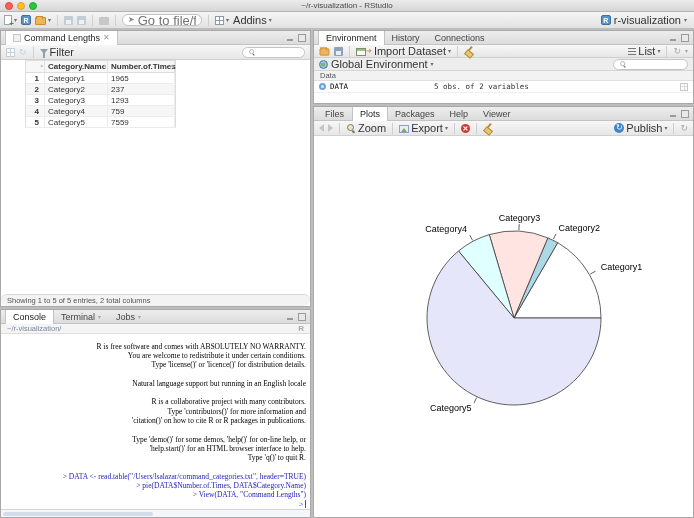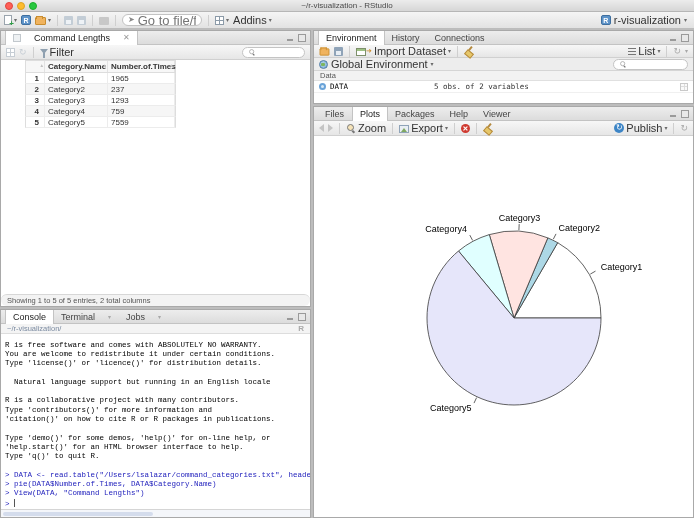--- a/index.html
+++ b/index.html
@@ -29,21 +29,21 @@
     background:#fff; border:1px solid #c3c3c3; border-radius:7px; padding:0 5px; }
   .goto-box input { border:none; outline:none; width:100%; font-size:13px; color:#444;
     font-family:"Liberation Sans",sans-serif; background:transparent; }
   .spacer { flex:1; }
   .proj-chip { display:flex; align-items:center; gap:3px; padding-right:3px; }
 
   
   .pane { position:absolute; background:#fff; border:1px solid #a9a9a9; }
   .tabstrip { height:14px; background:linear-gradient(#ededed,#dcdcdc);
     border-bottom:1px solid #c3c3c3; display:flex; align-items:stretch; position:relative; }
-  .tab { display:flex; align-items:center; gap:13px; padding:0 7px; font-size:9px;
+  .tab { display:flex; align-items:center; gap:3px; padding:0 7px; font-size:9px;
     color:#444; border-right:1px solid transparent; }
   .tab.active { background:#fff; border-left:1px solid #c3c3c3; border-right:1px solid #c3c3c3;
     margin-bottom:-1px; color:#222; }
   .tab.first { margin-left:4px; }
   .winbtns { position:absolute; right:4px; top:0; height:14px; display:flex;
     align-items:center; gap:4px; }
   .minbtn { width:8px; height:8px; position:relative; }
   .minbtn::after { content:""; position:absolute; left:1px; right:1px; bottom:1px;
     height:2px; background:#9a9a9a; }
   .maxbtn { width:8px; height:8px; border:1px solid #9a9a9a; background:#e8e8e8; }
@@ -73,22 +73,22 @@
     line-height:11px; padding-left:6px;border-radius:6px; }
 
   
   #console-pane { left:0; top:309px; width:311px; height:209px; }
   .cwd-row { height:10px; background:#f4f4f4; border-bottom:1px solid #ddd;
     display:flex; align-items:center; padding:0 6px; }
   .cwd { font-size:7.5px; color:#7a8aa0; }
   .console-body { position:absolute; left:0; right:0; top:25px; bottom:8px;
     padding:0 4px; overflow:hidden; display:flex; flex-direction:column;
     justify-content:flex-end; }
-  .console-line { font-family:Liberation Mono, monospace; font-size:7.5px;
-    line-height:9.3px; color:#000; white-space:pre; }
+  .console-line { font-family:Liberation Serif, serif; font-size:7.5px;
+    line-height:9.3px; color:#000; white-space:pre;text-align:right; }
   .console-input { color:#2323bd; }
   .cursor { display:inline-block; width:1px; height:8px; background:#555; vertical-align:-1px; }
   .hscroll { position:absolute; left:0; right:0; bottom:0; height:8px; background:#f4f6fa;
     border-top:1px solid #d5d5d5; }
   .hthumb { position:absolute; left:2px; top:2px; width:150px; height:4px;
     border-radius:3px; background:#d4dcec; }
 
   
   #env-pane { left:313px; top:30px; width:381px; height:74px; }
   .scope-row { height:13px; background:#ededed; border-bottom:1px solid #d5d5d5;

